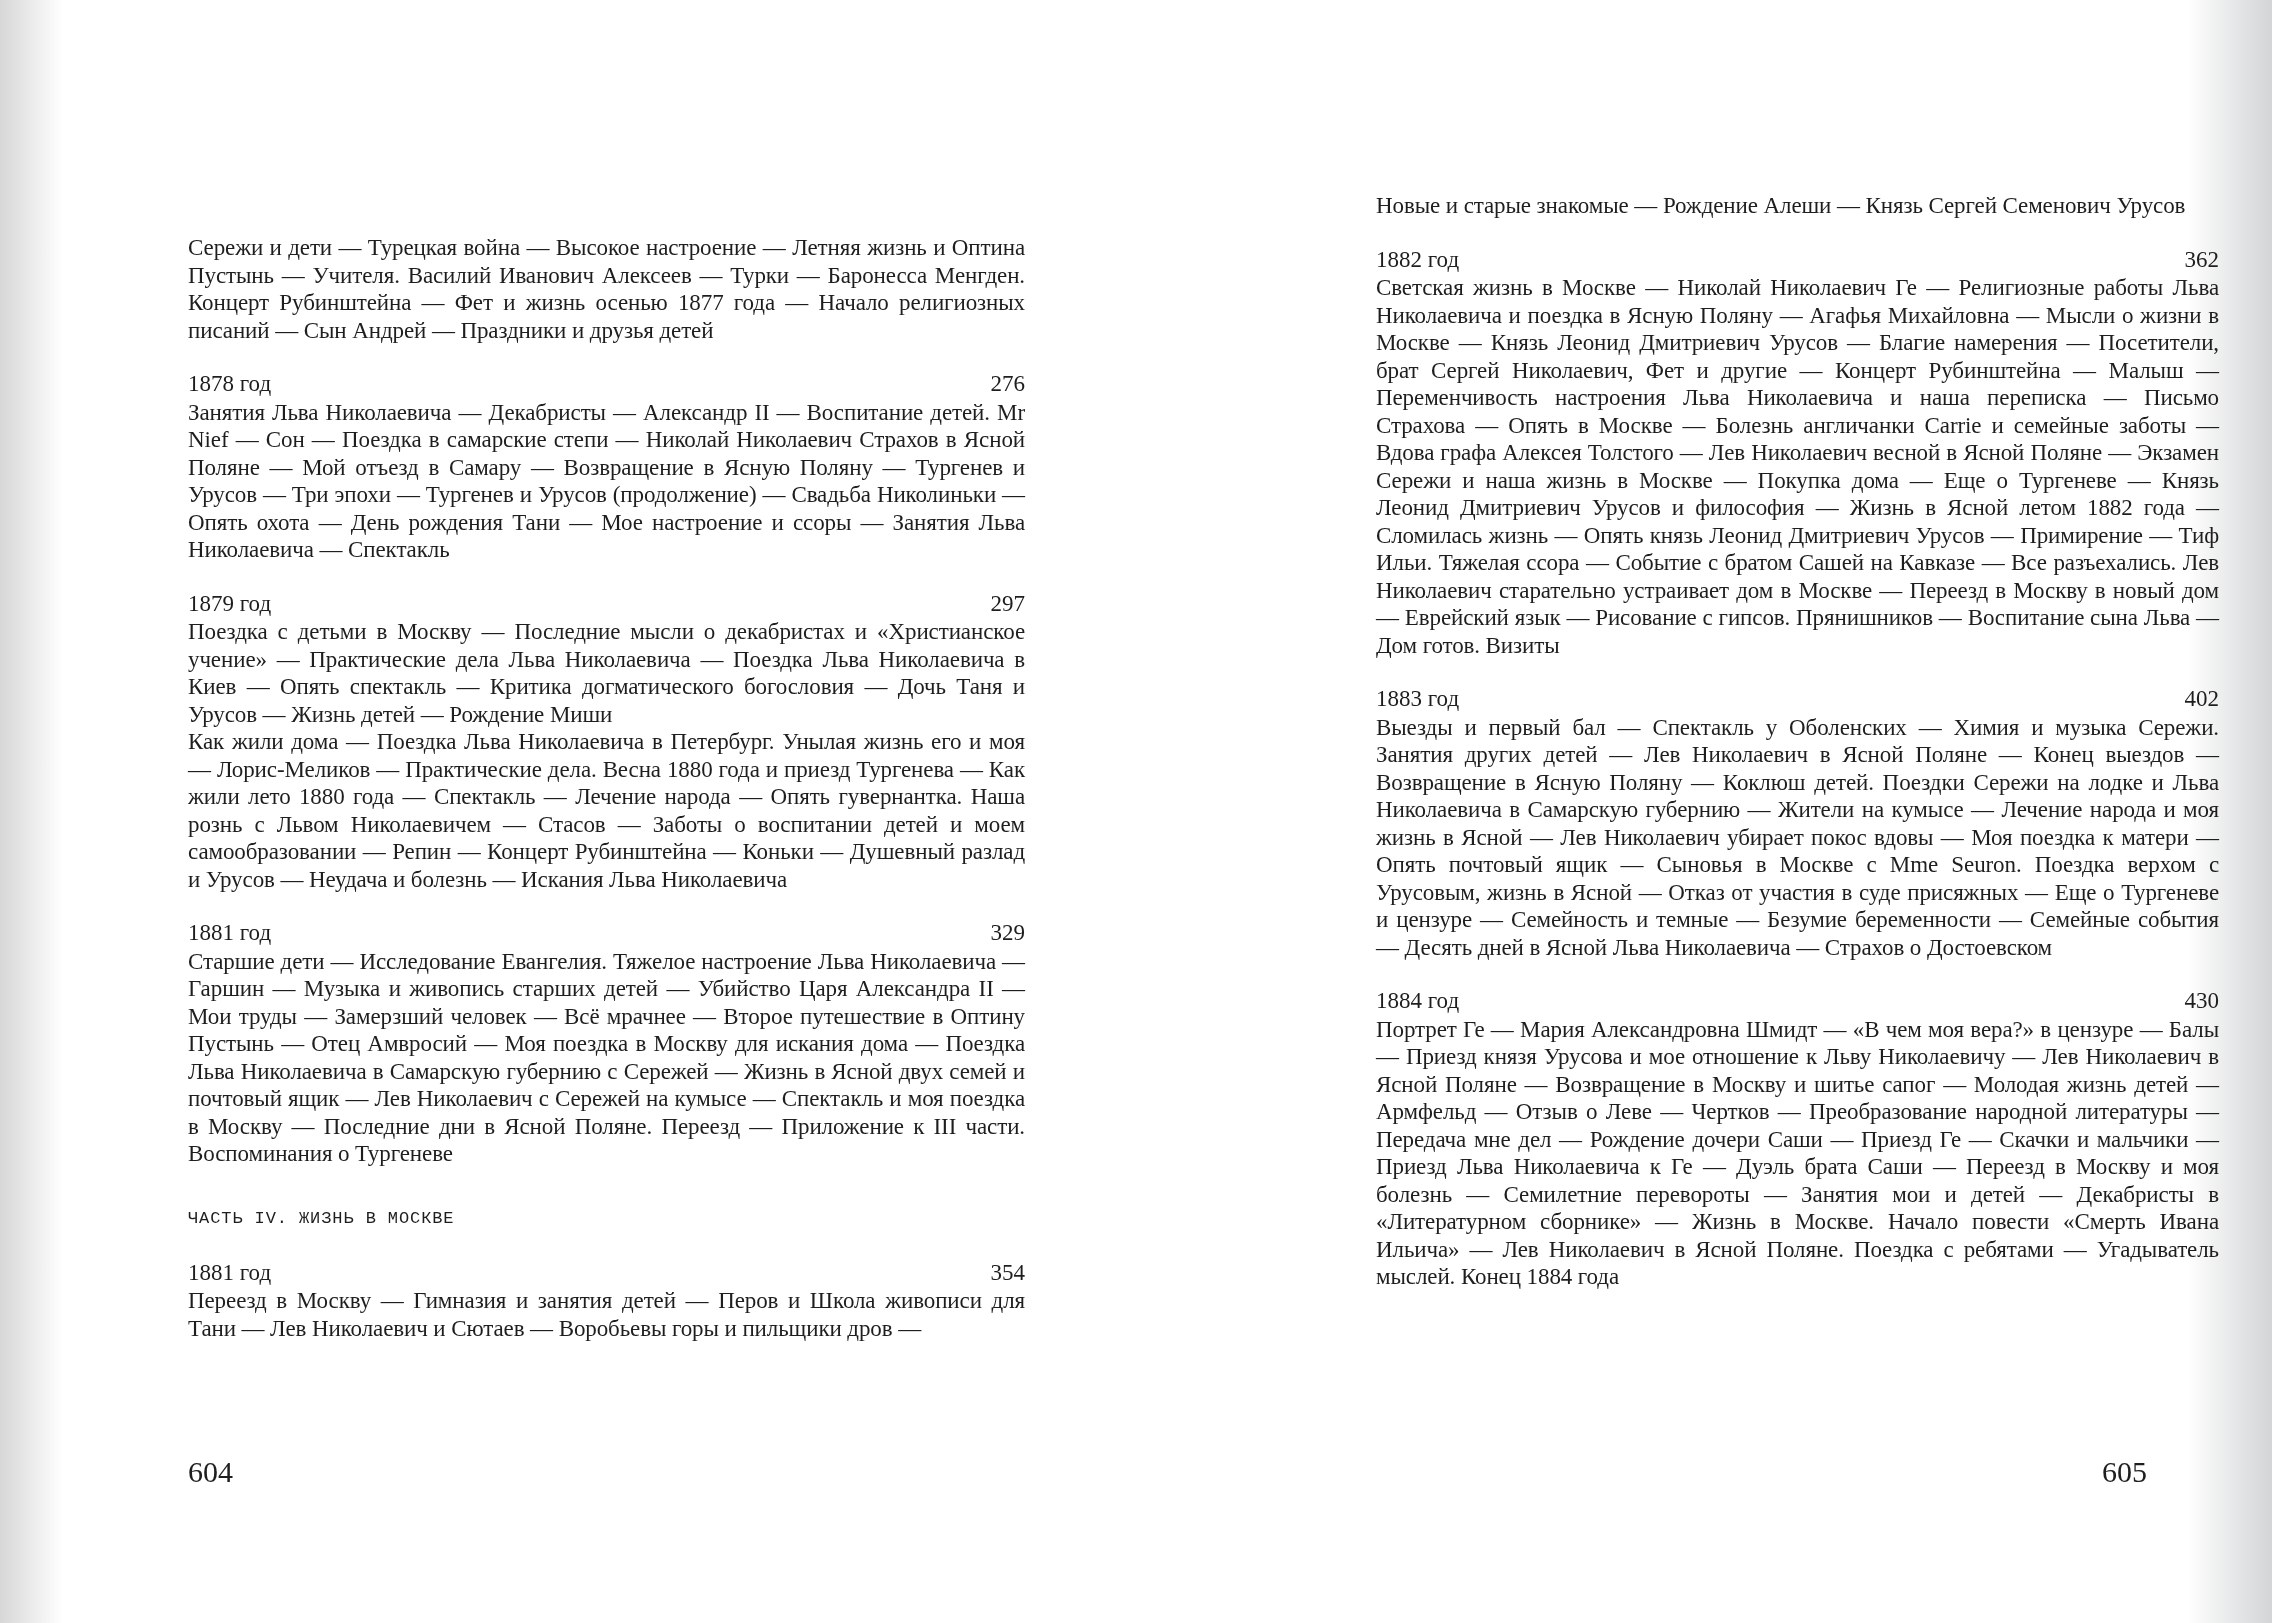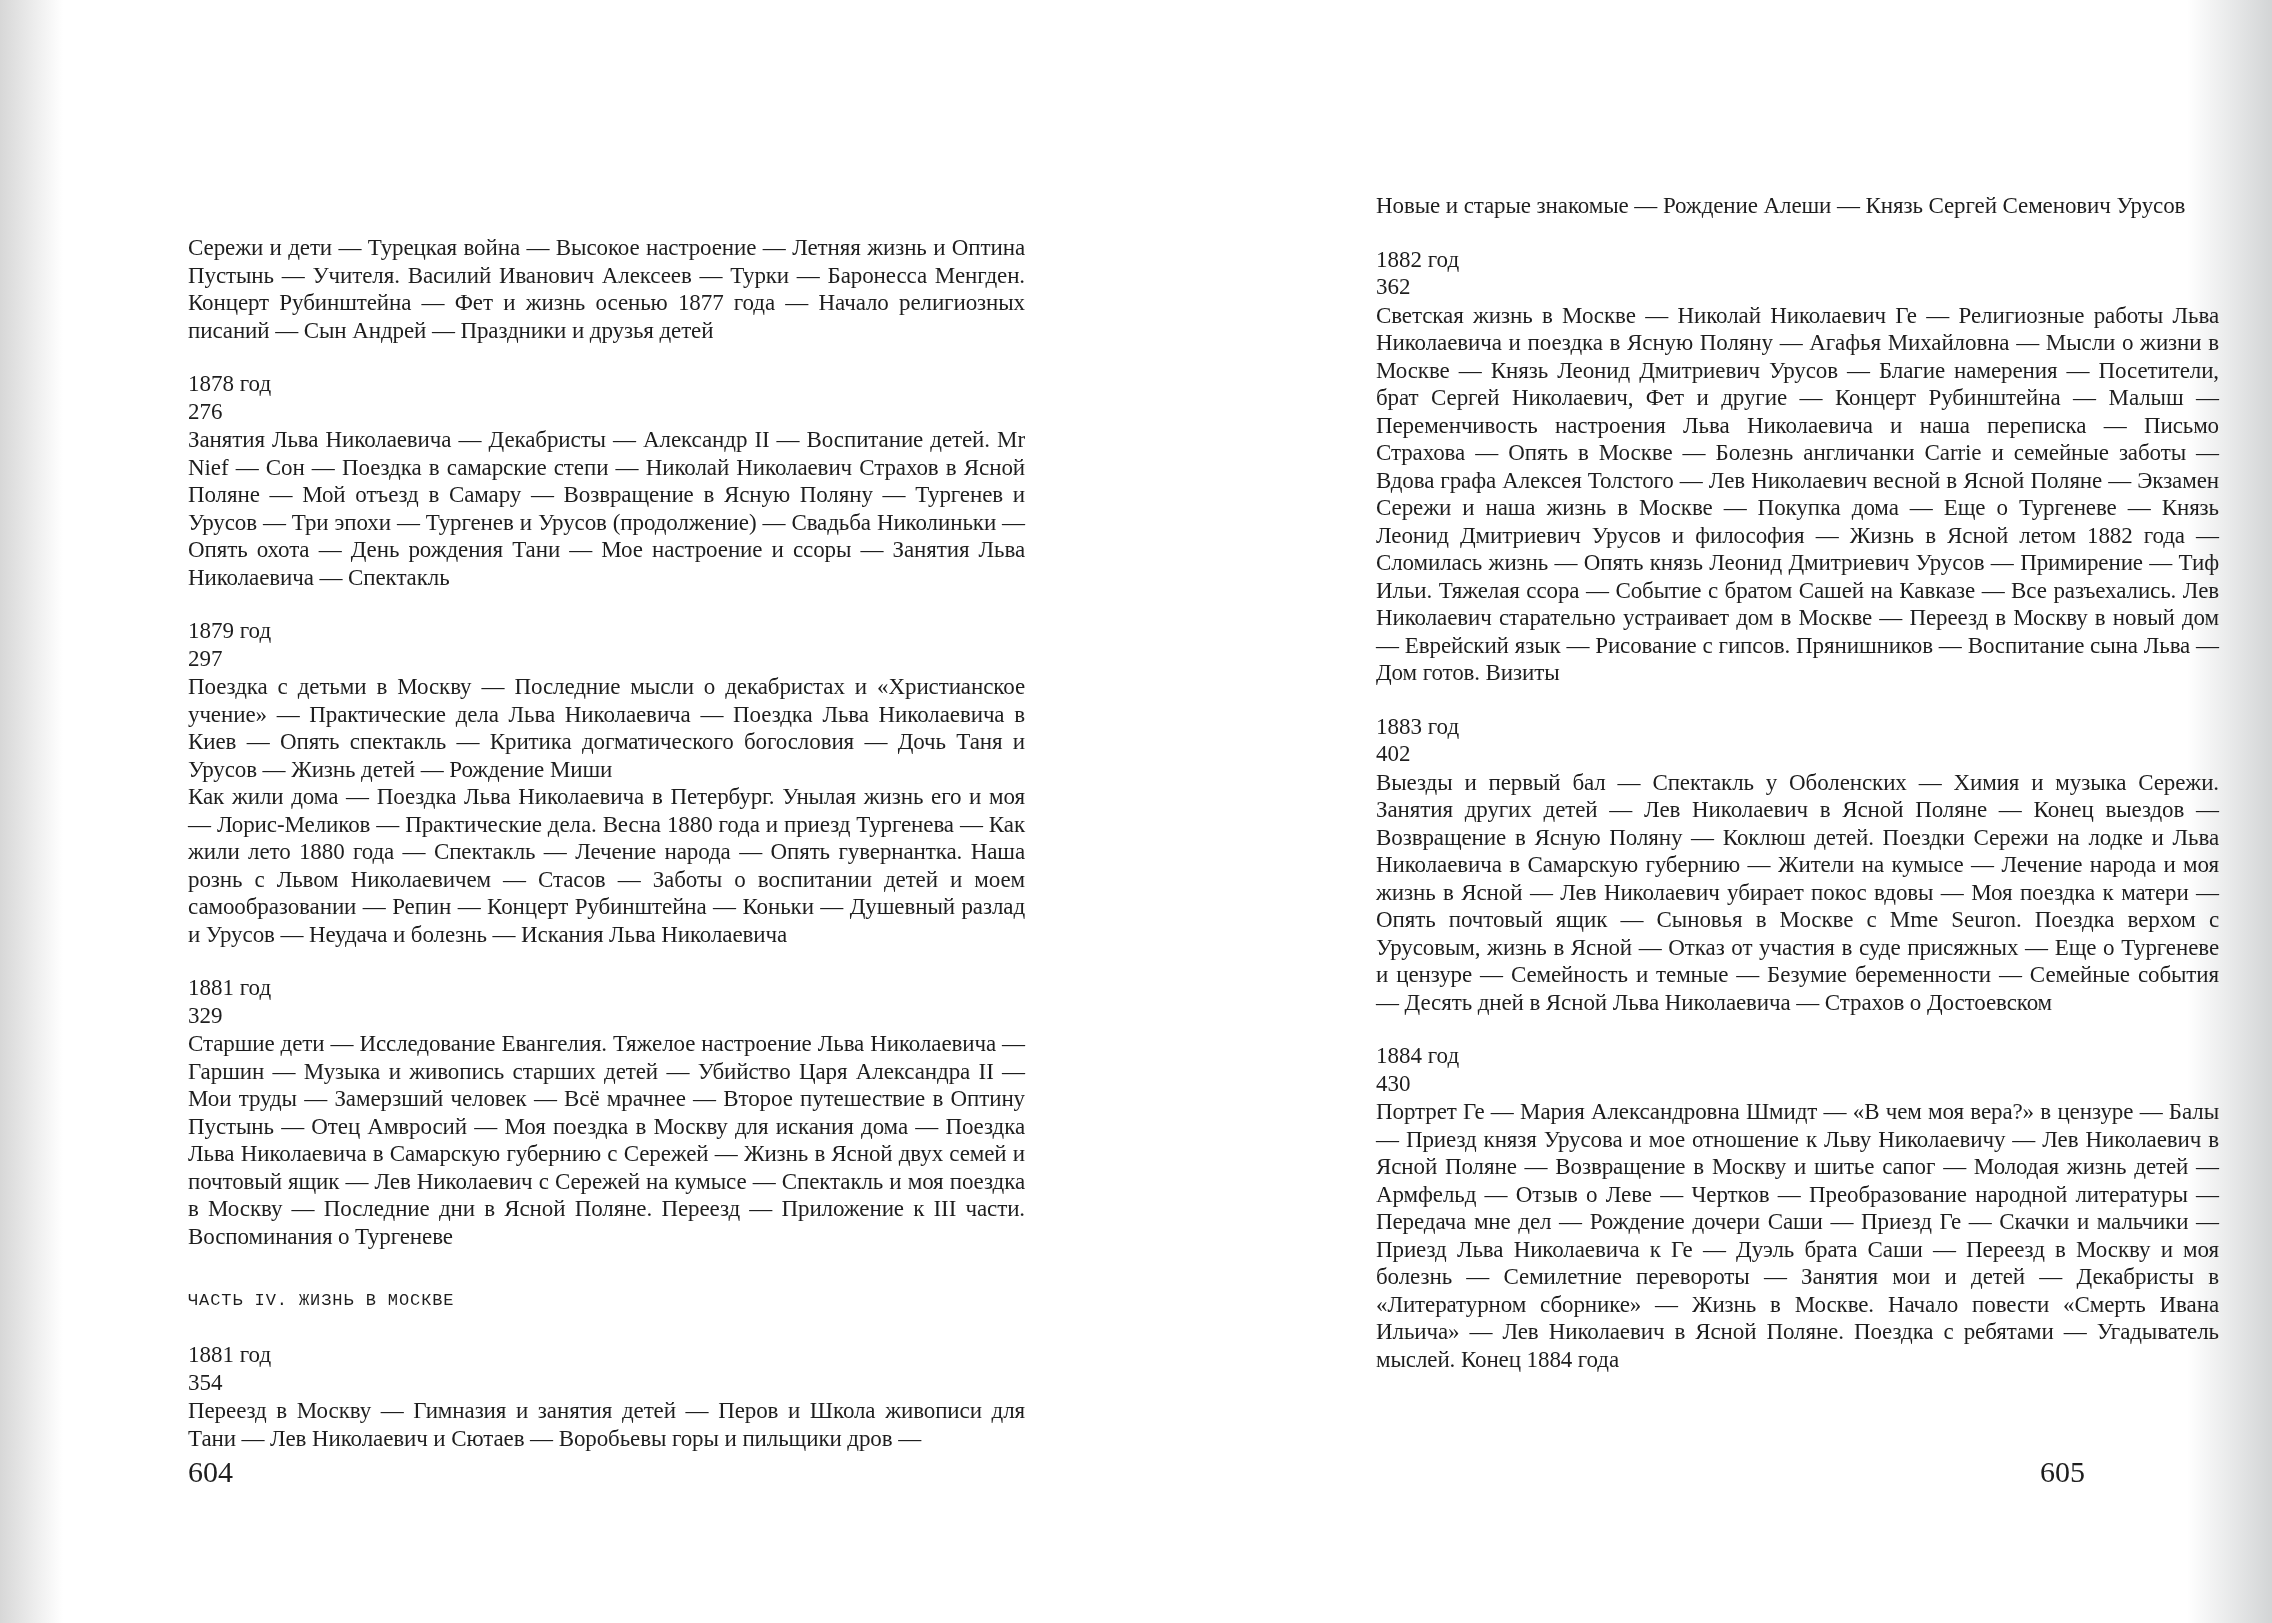--- a/index.html
+++ b/index.html
@@ -41,37 +41,36 @@
     letter-spacing: -0.1px;
   }
   .year-row {
     display: flex;
     justify-content: space-between;
     align-items: baseline;
     margin-top: 26px;
     margin-bottom: 1.1px;
     font-size: 23px;
     line-height: 27.5px;
-    flex-direction: column;
   }
   .part-heading {
     margin-top: 36px;
     font-size: 17px;
     line-height: 29px;
     letter-spacing: 0.9px;
     font-family: Liberation Mono, monospace;
   }
   .folio {
     position: absolute;
     top: 1458px;
     font-size: 30px;
     line-height: 27.5px;
   }
   .folio-left  { left: 188px; }
-  .folio-right { left: 1242px; width: 843px; text-align: right; }
+  .folio-right { left: 1304px; width: 843px; text-align: right; }
 </style>
 </head>
 <body>
 
 <div class="edge-shade-left"></div>
 <div class="edge-shade-right"></div>
 
 <div class="text-col col-left">
 
   <p class="toc-para">Сережи и дети — Турецкая война — Высокое настроение — Летняя жизнь и Оптина Пустынь — Учителя. Василий Иванович Алексеев — Турки — Баронесса Менгден. Концерт Рубинштейна — Фет и жизнь осенью 1877 года — Начало религиозных писаний — Сын Андрей — Праздники и друзья детей</p>

